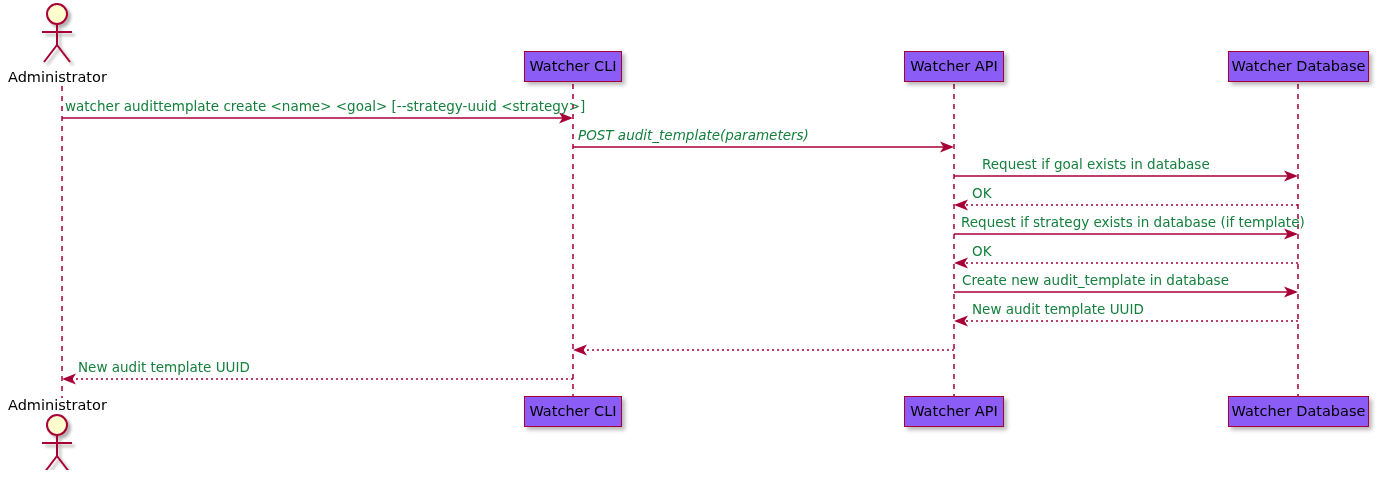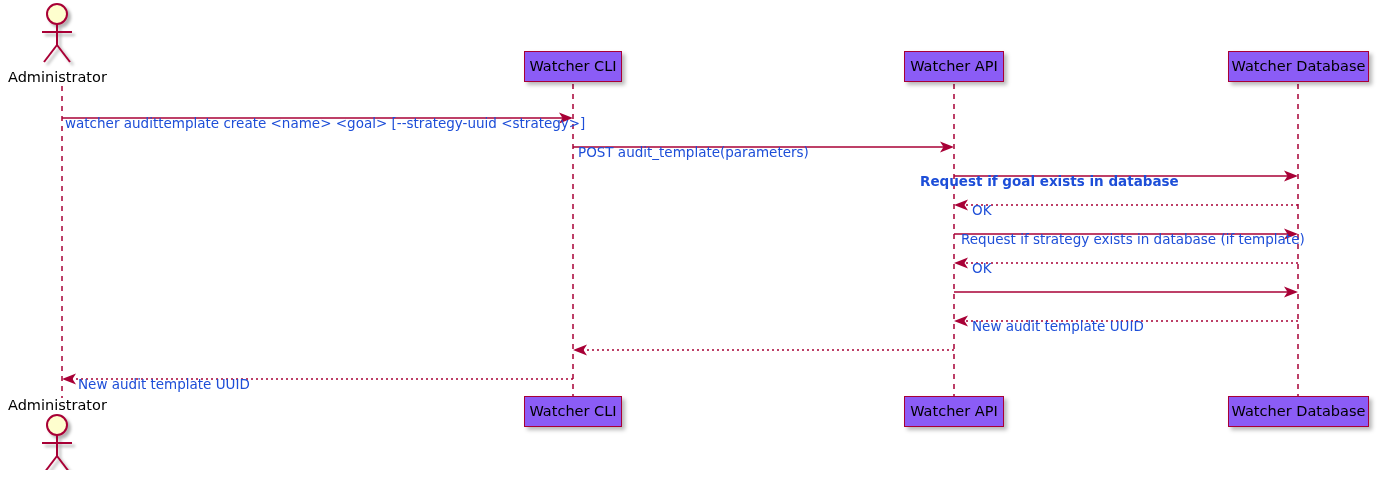--- a/index.html
+++ b/index.html
@@ -44,24 +44,23 @@
     position: absolute;
     font-size: 14.5px;
     color: #000000;
     white-space: nowrap;
     line-height: 1;
   }
   
   .msg-label {
     position: absolute;
     font-size: 13.5px;
-    color: #1d4ed8;
+    color: #15803d;
     white-space: nowrap;
     line-height: 1;
-    margin-top: 17px;
   }
 </style>
 </head>
 <body>
 
 <div id="diagram">
 
   <svg class="svg-layer" viewBox="0 0 1379 483" xmlns="http://www.w3.org/2000/svg">
     <defs>
       <filter id="boxshadow" x="-20%" y="-20%" width="160%" height="180%">
@@ -161,29 +160,30 @@
   </div>
   <div class="participant-box" style="left:904px; top:396px; width:100px; height:31px;">
     <span>Watcher API</span>
   </div>
   <div class="participant-box" style="left:1228px; top:396px; width:141px; height:31px;">
     <span>Watcher Database</span>
   </div>
 
   <div class="msg-label" style="left:65px; top:100px;">watcher audittemplate create &lt;name&gt; &lt;goal&gt; [--strategy-uuid &lt;strategy&gt;]</div>
 
-  <div class="msg-label" style="left:578px; top:129px;">POST audit_template(parameters)</div>
+  <div class="msg-label" style="left:578px; top:129px;font-style:italic;">POST audit_template(parameters)</div>
 
-  <div class="msg-label" style="left:920px; top:158px;font-weight:bold;">Request if goal exists in database</div>
+  <div class="msg-label" style="left:982px; top:158px;">Request if goal exists in database</div>
 
   <div class="msg-label" style="left:972px; top:187px;">OK</div>
 
   <div class="msg-label" style="left:961px; top:216px;">Request if strategy exists in database (if template)</div>
 
   <div class="msg-label" style="left:972px; top:245px;">OK</div>
 
+  <div class="msg-label" style="left:962px; top:274px;">Create new audit_template in database</div>
 
   <div class="msg-label" style="left:972px; top:303px;">New audit template UUID</div>
 
 
   <div class="msg-label" style="left:78px; top:361px;">New audit template UUID</div>
 
 </div>
 
 </body></html>

